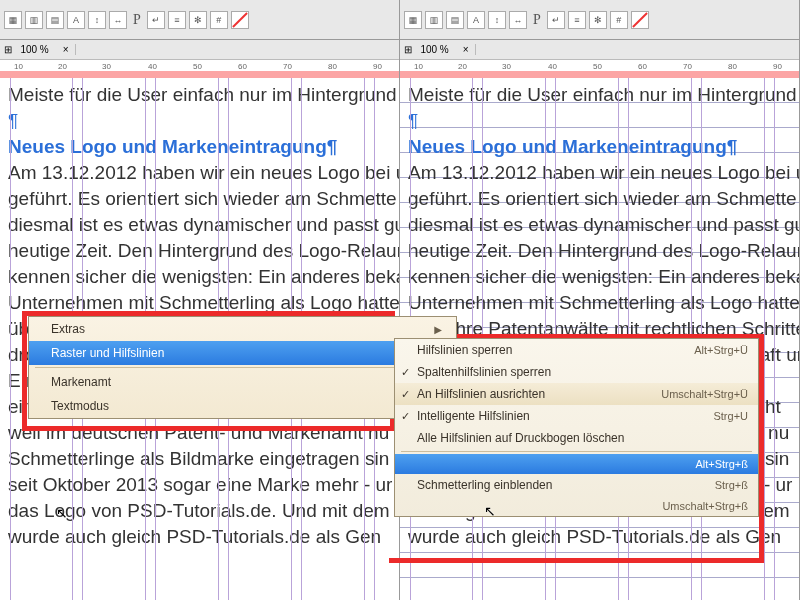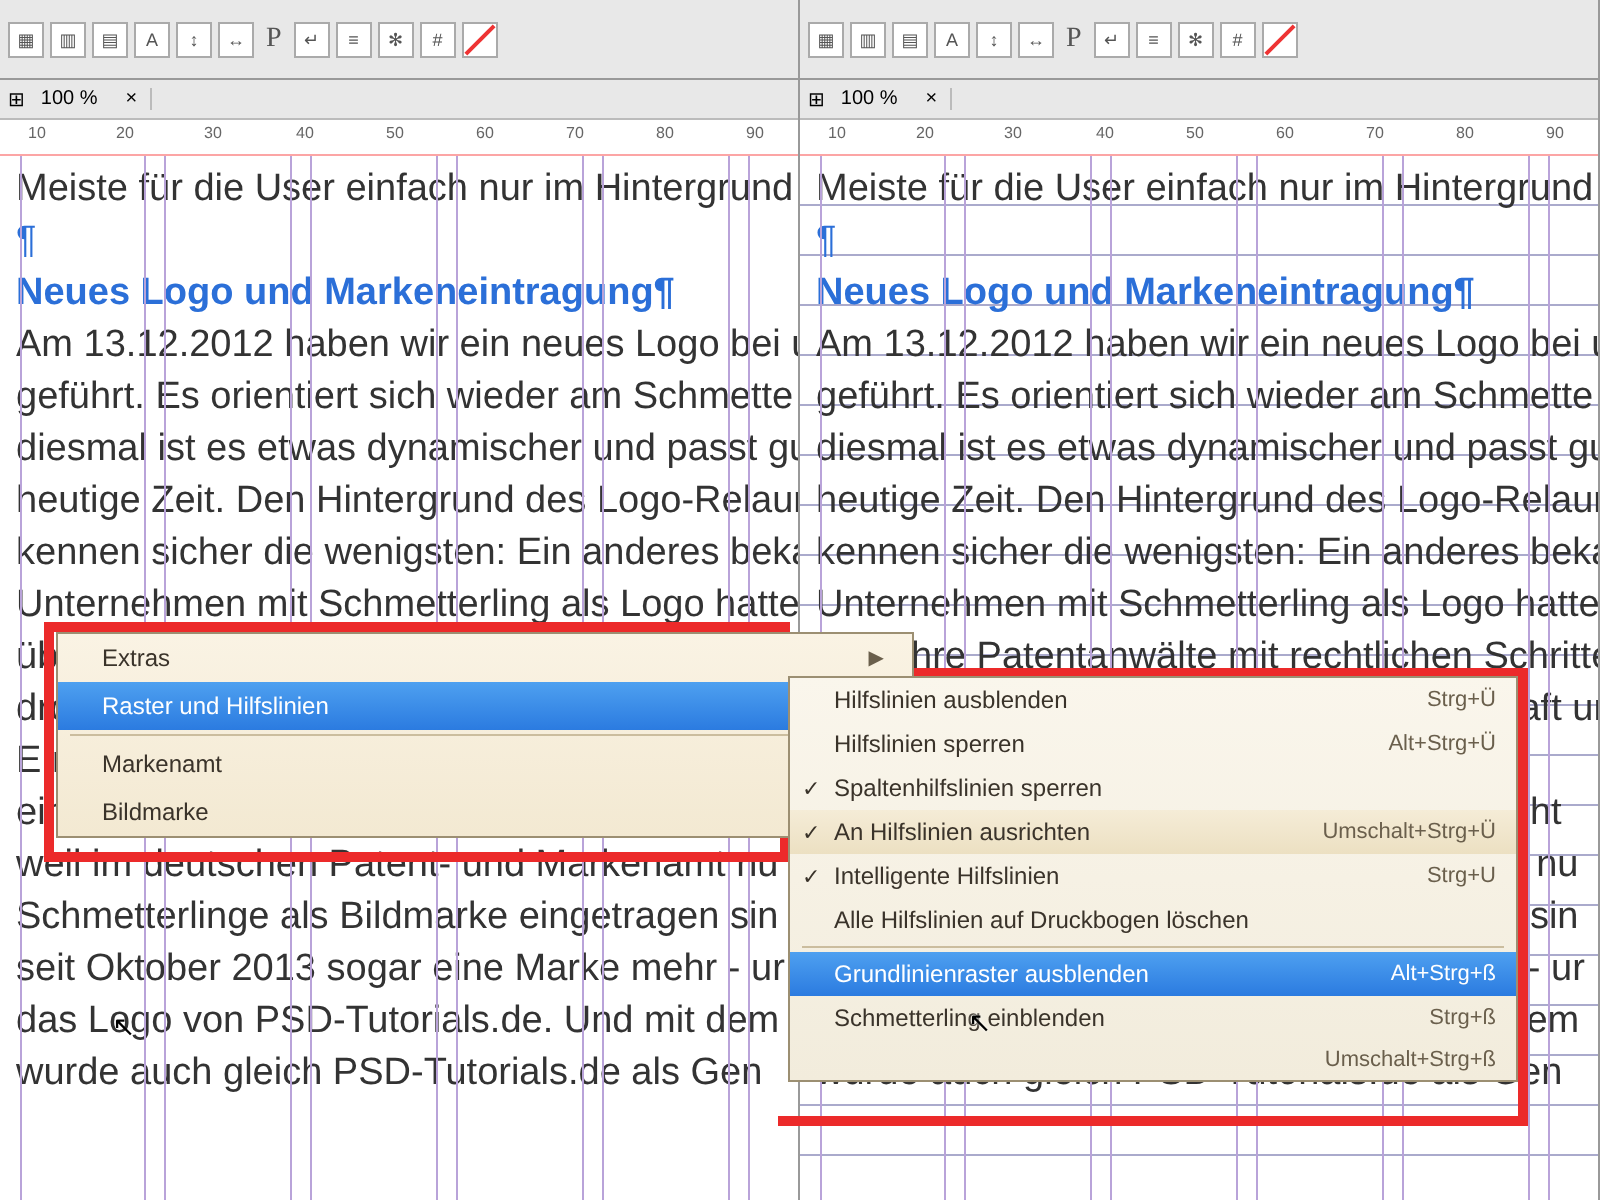--- a/index.html
+++ b/index.html
@@ -6,21 +6,21 @@
   body { width:800px; height:600px; overflow:hidden; background:#f0f0f0; position:relative; }
   .panes { display:flex; width:100%; height:100%; }
   .pane { width:50%; height:100%; position:relative; background:#fff; overflow:hidden; border-right:1px solid #999; }
   .topbar { height:40px; background:#e8e8e8; border-bottom:1px solid #999; display:flex; align-items:center; gap:3px; padding:2px 4px; }
   .tbtn { width:18px; height:18px; background:#fff; border:1px solid #aaa; display:inline-flex; align-items:center; justify-content:center; font-size:9px; color:#555; }
   .tbtn.red { background:#fff; position:relative; }
   .tbtn.red::after { content:""; position:absolute; width:20px; height:2px; background:#e33; transform:rotate(-45deg); }
   .psel { font-size:11px; color:#555; padding:0 3px; }
   .zoomrow { height:20px; background:#e8e8e8; border-bottom:1px solid #bbb; display:flex; align-items:center; font-size:10px; padding-left:4px; gap:8px; }
   .zoom-x { padding:0 6px; border-right:1px solid #bbb; }
-  .ruler { height:18px; position:relative; background:#fff; border-bottom:1px solid #fca5a5; font-size:8px; color:#666; }
+  .ruler { height:18px; position:relative; background:#fff; border-bottom:7px solid #fca5a5; font-size:8px; color:#666; }
   .ruler span { position:absolute; top:2px; }
   .doc { position:relative; height:calc(100% - 78px); background:#fff; }
   .doc.baseline { background-image:repeating-linear-gradient(to bottom, transparent 0, transparent 24px, #aac 24px, #aac 25px); }
   .guides { position:absolute; inset:0; pointer-events:none; }
   .vg { position:absolute; top:0; bottom:0; width:1px; background:#b9a3d9; }
   .doctxt { padding:4px 8px; font-family:"Times New Roman",serif; font-size:19px; line-height:26px; color:#333; white-space:nowrap; }
   .doctxt .para { color:#2b6fd8; }
   .doctxt .heading { color:#2b6fd8; font-weight:bold; }
   .menu-highlight { position:absolute; left:22px; top:311px; width:373px; height:120px; border:5px solid #ec2a2a; z-index:40; pointer-events:none; }
   .submenu-highlight { position:absolute; left:389px; top:334px; width:375px; height:229px; border:5px solid #ec2a2a; border-left:none; z-index:40; pointer-events:none; }
@@ -192,30 +192,26 @@
   <div class="mi sel">
       <span>Raster und Hilfslinien</span>
       <span class="arrow">▶</span>
     </div>
   <div class="msep"></div>
   <div class="mi">
       <span>Markenamt</span>
       <span class="arrow">▶</span>
     </div>
   <div class="mi">
-      <span>Bildmarke</span>
+      <span>Textmodus</span>
       <span class="arrow">▶</span>
     </div>
 </div>
 
 <div class="menu2">
-  <div class="m2i">
-      <span>Hilfslinien ausblenden</span>
-      <span class="sc">Strg+Ü</span>
-    </div>
   <div class="m2i">
       <span>Hilfslinien sperren</span>
       <span class="sc">Alt+Strg+Ü</span>
     </div>
   <div class="m2i">
       <span class="chk">✓</span>
       <span>Spaltenhilfslinien sperren</span>
       <span class="sc"></span>
     </div>
   <div class="m2i hov">
@@ -227,21 +223,20 @@
       <span class="chk">✓</span>
       <span>Intelligente Hilfslinien</span>
       <span class="sc">Strg+U</span>
     </div>
   <div class="m2i">
       <span>Alle Hilfslinien auf Druckbogen löschen</span>
       <span class="sc"></span>
     </div>
   <div class="msep"></div>
   <div class="m2i sel">
-      <span>Grundlinienraster ausblenden</span>
       <span class="sc">Alt+Strg+ß</span>
     </div>
   <div class="m2i">
       <span>Schmetterling einblenden</span>
       <span class="sc">Strg+ß</span>
     </div>
   <div class="m2i">
       <span class="sc">Umschalt+Strg+ß</span>
     </div>
 </div>

